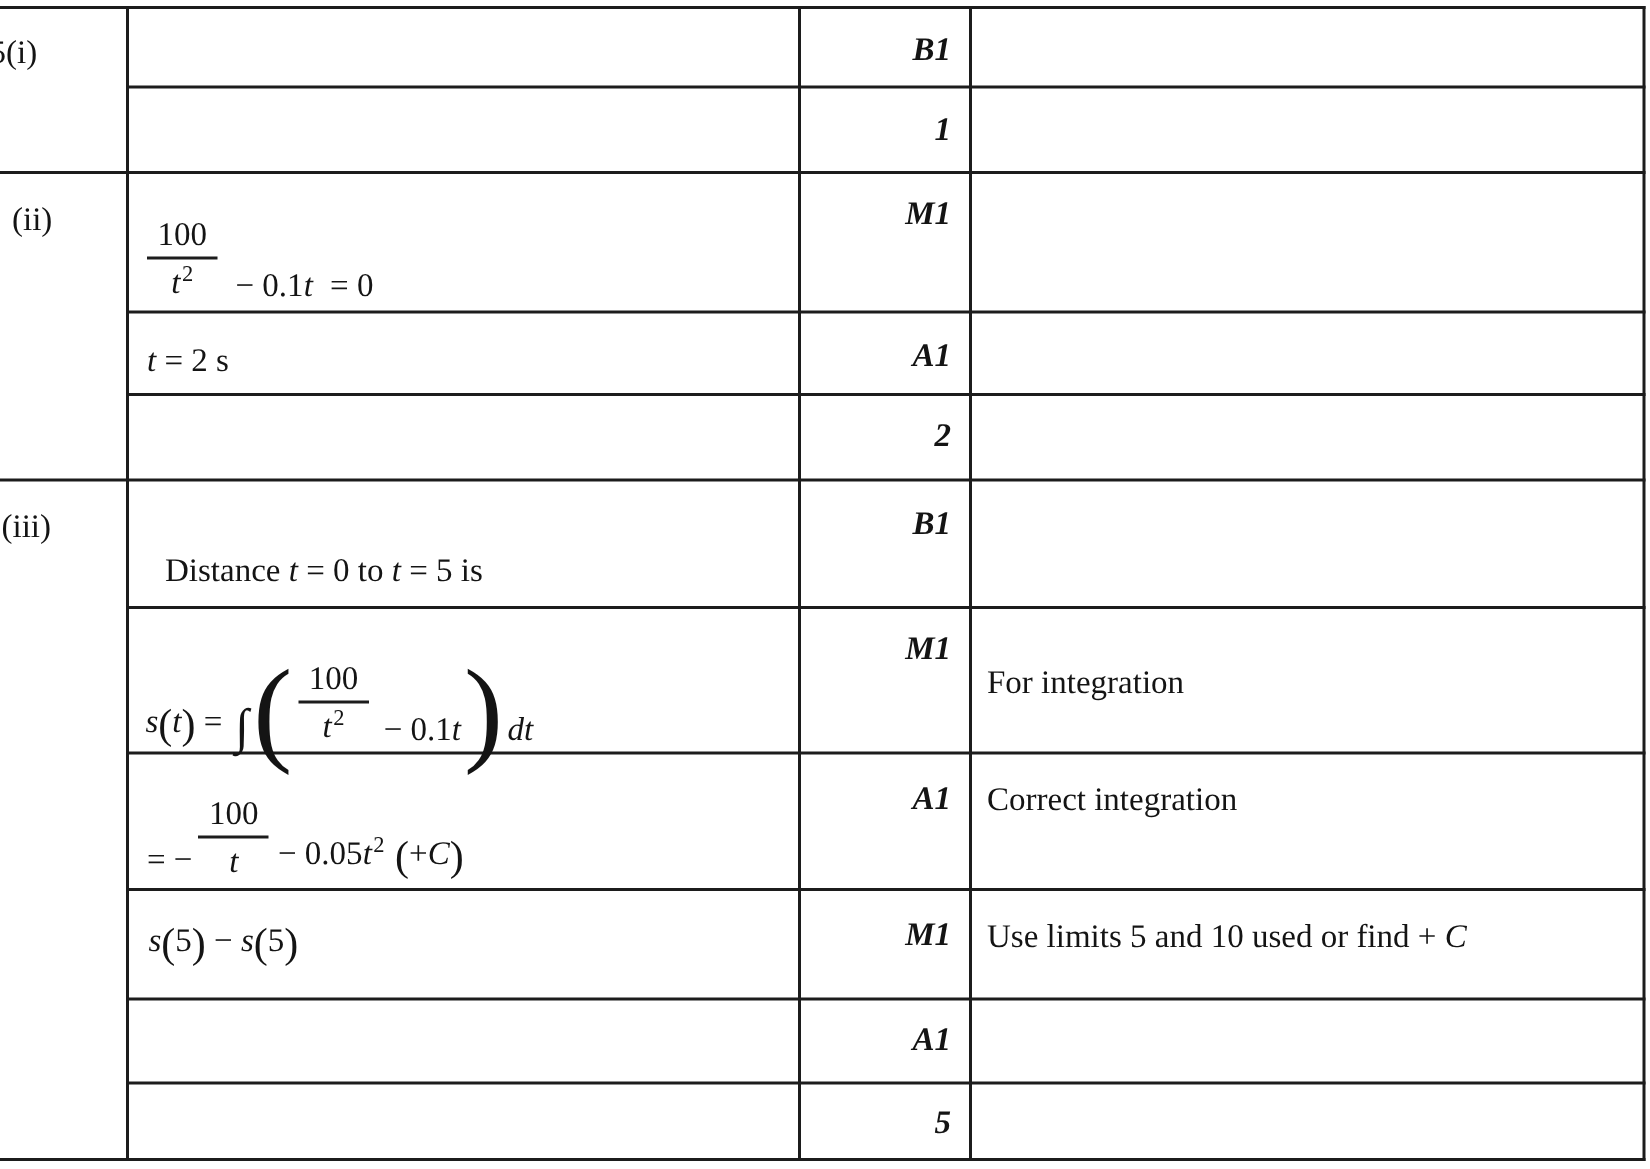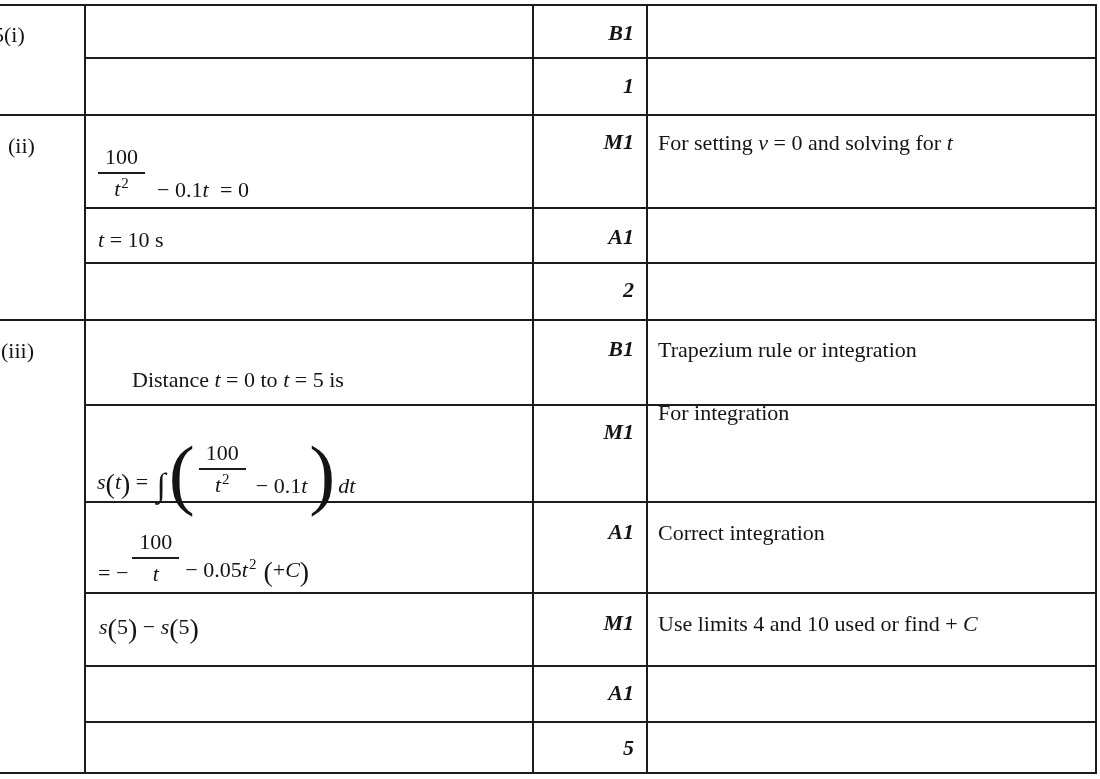--- a/index.html
+++ b/index.html
@@ -57,53 +57,51 @@
 
   <div class="mark" style="top:20px">B1</div>
 
   <div class="mark" style="top:73px">1</div>
 
   <div class="cell flexrow" style="left:98px;top:133px;height:70px">
     <span class="frac"><span class="num">100</span><span class="den"><i>t</i><span class="sup">2</span></span></span>
     <span class="grp" style="margin-left:12px"><span>− 0.1</span><i>t</i><span style="margin-left:6px"> = 0</span></span>
   </div>
   <div class="mark" style="top:129px">M1</div>
-  <div class="comment" style="top:129px"><span>For setting </span><i>v</i><span> = 0 and solving for </span><i>t</i></div>
 
-  <div class="cell" style="left:98px;top:226px"><i>t</i><span> = 10 s</span></div>
+  <div class="cell" style="left:98px;top:226px"><i>t</i><span> = 2 s</span></div>
   <div class="mark" style="top:224px">A1</div>
 
   <div class="mark" style="top:277px">2</div>
 
-  <div class="cell" style="left:110px;top:336px;line-height:29px">
+  <div class="cell" style="left:88px;top:336px;line-height:29px">
     <span>Distance </span><i>t</i><span> = 0 to </span><i>t</i><span> = 5 is</span><br>
   </div>
   <div class="mark" style="top:336px">B1</div>
-  <div class="comment" style="top:336px"><span>Trapezium rule or integration</span></div>
 
   <div class="cell flexrow" style="left:97px;top:415px;height:84px">
     <span class="grp"><i>s</i><span class="paren-md">(</span><i>t</i><span class="paren-md">)</span><span> = </span><span class="integral">∫</span></span>
     <span class="bigp">(</span>
     <span class="frac" style="margin:0 4px"><span class="num">100</span><span class="den"><i>t</i><span class="sup">2</span></span></span>
     <span class="grp" style="margin:0 2px 0 6px"><span>− 0.1</span><i>t</i></span>
     <span class="bigp">)</span>
     <span class="grp" style="margin-left:3px"><i>dt</i></span>
   </div>
   <div class="mark" style="top:419px">M1</div>
-  <div class="comment" style="top:399px"><span>For integration</span></div>
+  <div class="comment" style="top:441px"><span>For integration</span></div>
 
   <div class="cell flexrow" style="left:98px;top:510px;height:76px">
     <span class="grp" style="margin-right:4px"><span>= −</span></span>
     <span class="frac"><span class="num">100</span><span class="den"><i>t</i></span></span>
     <span class="grp" style="margin-left:6px"><span>− 0.05</span><i>t</i><span class="sup">2</span><span class="paren-md" style="margin-left:7px">(</span><span>+</span><i>C</i><span class="paren-md">)</span></span>
   </div>
   <div class="mark" style="top:519px">A1</div>
   <div class="comment" style="top:519px"><span>Correct integration</span></div>
 
   <div class="cell" style="left:99px;top:613px"><i>s</i><span class="paren-md">(</span><span>5</span><span class="paren-md">)</span><span> − </span><i>s</i><span class="paren-md">(</span><span>5</span><span class="paren-md">)</span></div>
   <div class="mark" style="top:610px">M1</div>
-  <div class="comment" style="top:610px"><span>Use limits 4 and 10 used or find + </span><i>C</i></div>
+  <div class="comment" style="top:610px"><span>Use limits 5 and 10 used or find + </span><i>C</i></div>
 
   <div class="mark" style="top:680px">A1</div>
 
   <div class="mark" style="top:735px">5</div>
 
 </div>
 
 </body></html>

